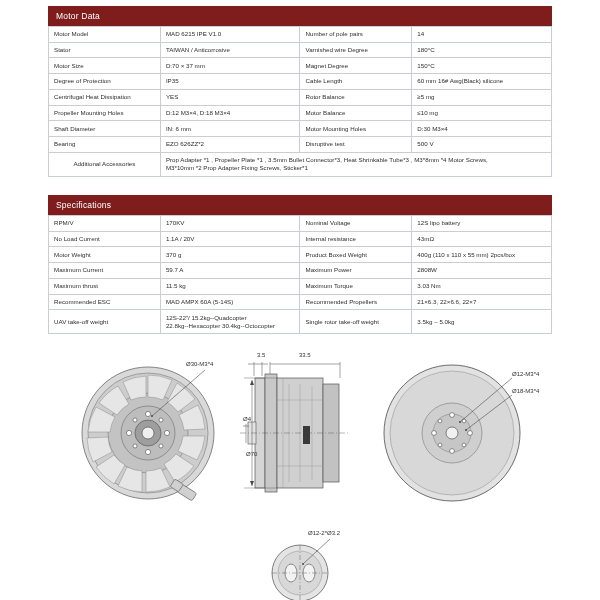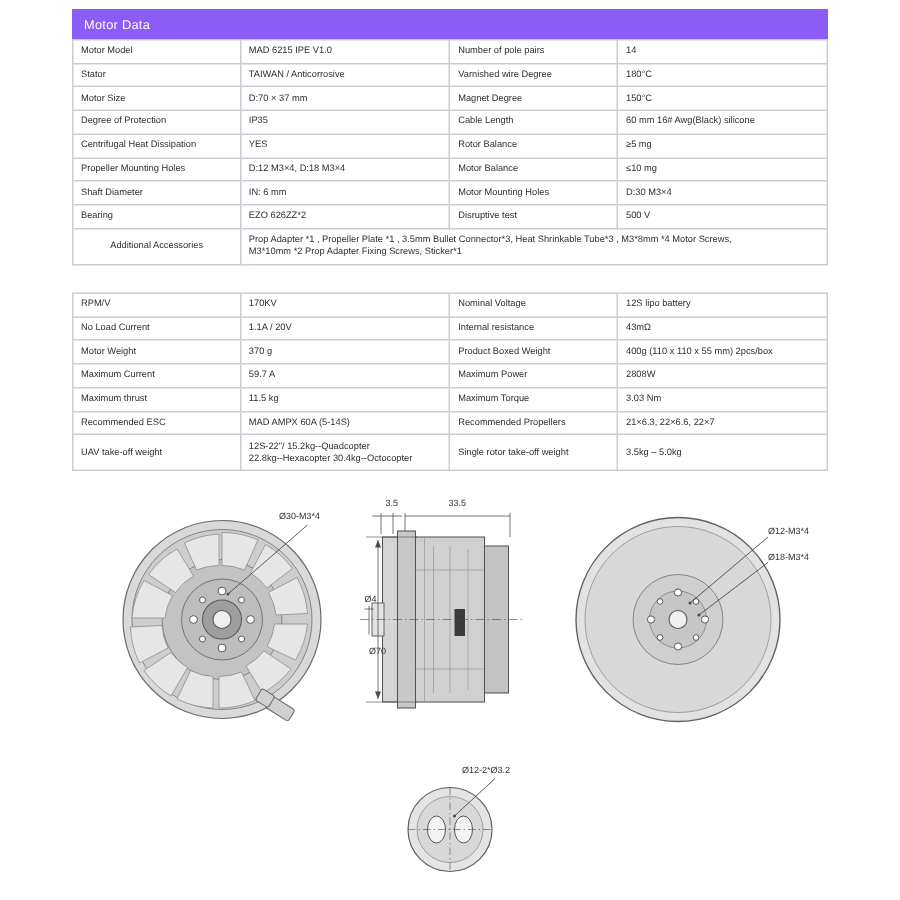--- a/index.html
+++ b/index.html
@@ -16,21 +16,21 @@
   }
   .page {
     position: relative;
     width: 600px;
     height: 600px;
   }
   .section {
     margin: 0 48px 0 48px;
   }
   .sec-header {
-    background: #8b5cf6;
+    background: #7f1d1d;
     color: #ffffff;
     font-size: 8.5px;
     padding: 5px 8px;
     letter-spacing: 0.2px;
   }
   table.spec {
     width: 100%;
     border-collapse: collapse;
     table-layout: fixed;
   }
@@ -137,20 +137,21 @@
           <td colspan="3" style="white-space:pre-line;">Prop Adapter *1 ,  Propeller Plate *1 ,  3.5mm Bullet Connector*3,   Heat Shrinkable Tube*3 ,  M3*8mm *4 Motor Screws,
 M3*10mm *2 Prop Adapter Fixing Screws, Sticker*1</td>
         </tr>
       </tbody>
     </table>
   </div>
 
   <div class="gap"></div>
 
   <div class="section">
+    <div class="sec-header">Specifications</div>
     <table class="spec">
       <tbody>
         <tr>
           <td class="label">RPM/V</td>
           <td class="value">170KV</td>
           <td class="label2">Nominal Voltage</td>
           <td class="value2">12S lipo battery</td>
         </tr>
         <tr>
           <td class="label">No Load Current</td>

